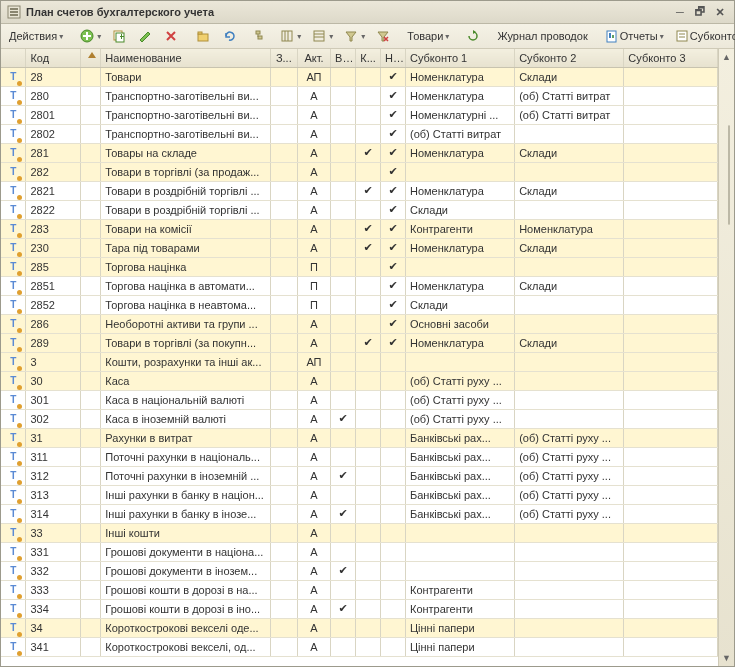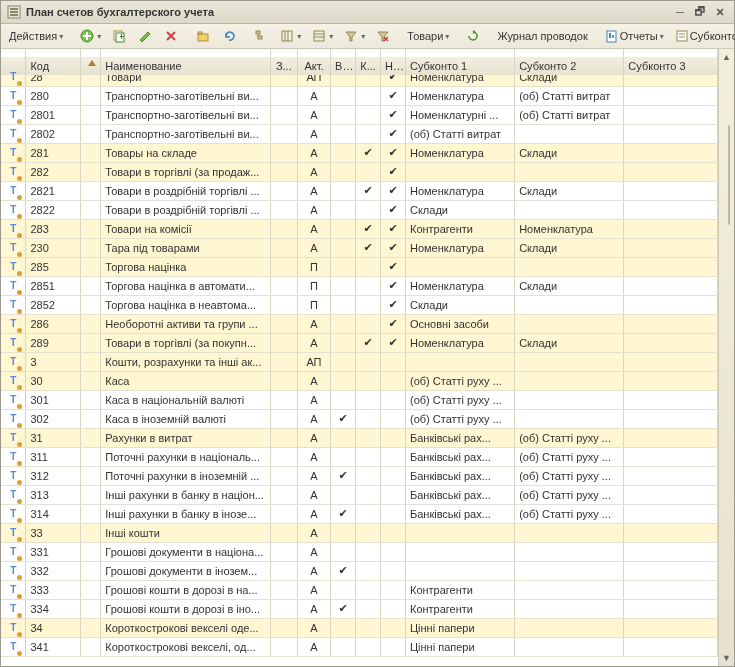--- a/index.html
+++ b/index.html
@@ -64,21 +64,21 @@
     text-align: left;
     overflow: hidden;
     white-space: nowrap;
     text-overflow: ellipsis;
     height: 18px;
   }
   th {
     background: linear-gradient(#f3efdf, #e7e2cf);
     font-weight: normal;
     color: #333;
-    position: sticky; top:8px;
+    position: sticky; top:0;
     border-bottom: 1px solid #c8c3af;
   }
   tr.hl td { background: #fff6d2; }
   .col-icon { width:24px; text-align:center;}
   .col-kod { width:52px; }
   .col-sort { width:20px; text-align:center;}
   .col-name { width:163px; }
   .col-z { width:26px; text-align:center;}
   .col-akt { width:32px; text-align:center;margin-left:7px;}
   .col-v { width:24px; text-align:center;}

